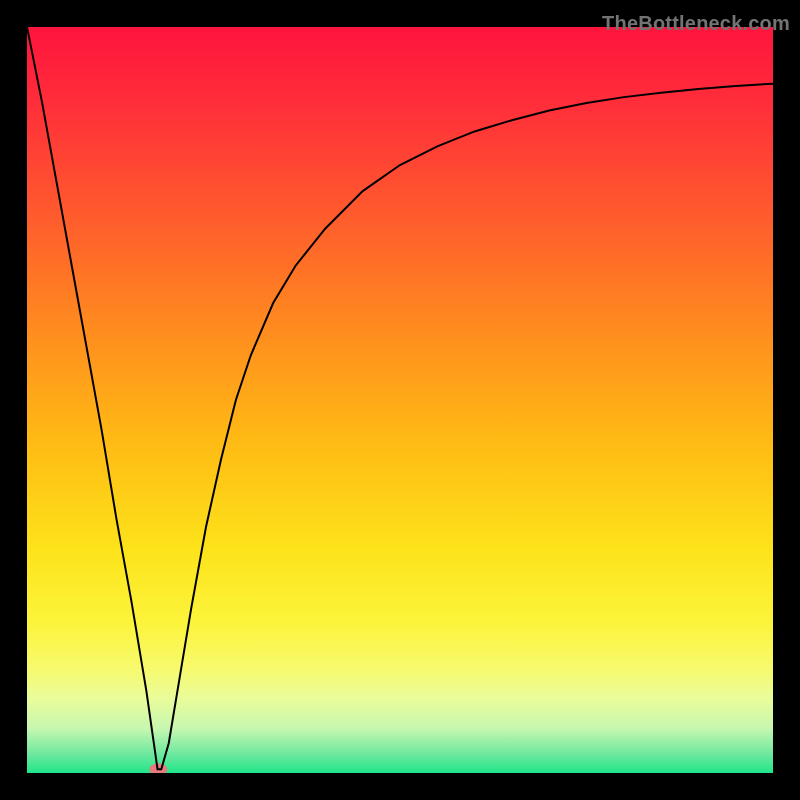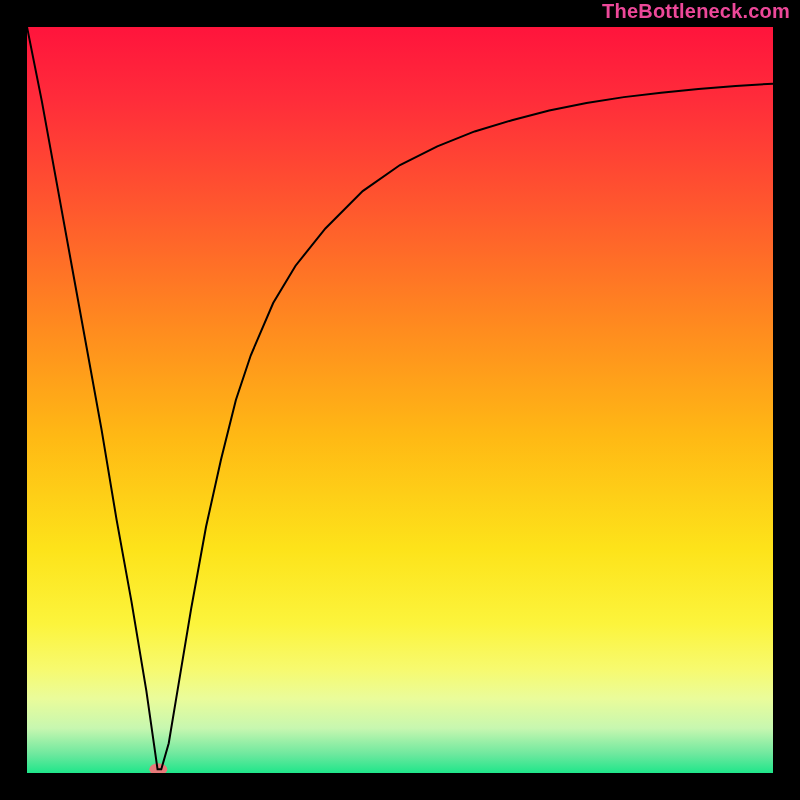--- a/index.html
+++ b/index.html
@@ -19,23 +19,23 @@
   }
   .plot {
     position: absolute;
     left: 27px;
     top: 27px;
     width: 746px;
     height: 746px;
   }
   .watermark {
     position: absolute;
-    top: 0;
+    top: 12px;
     right: 10px;
-    color: #ec4899;
+    color: #737373;
     font-weight: bold;
     font-size: 20px;
     letter-spacing: 0.2px;
     user-select: none;
   }
 </style>
 </head>
 <body>
 
 <div class="frame">

